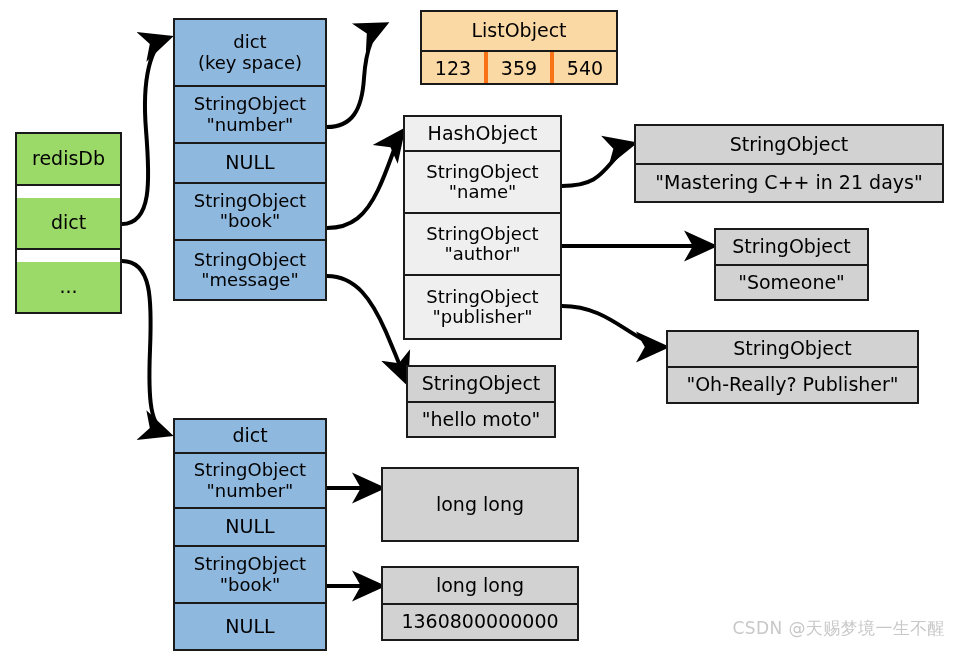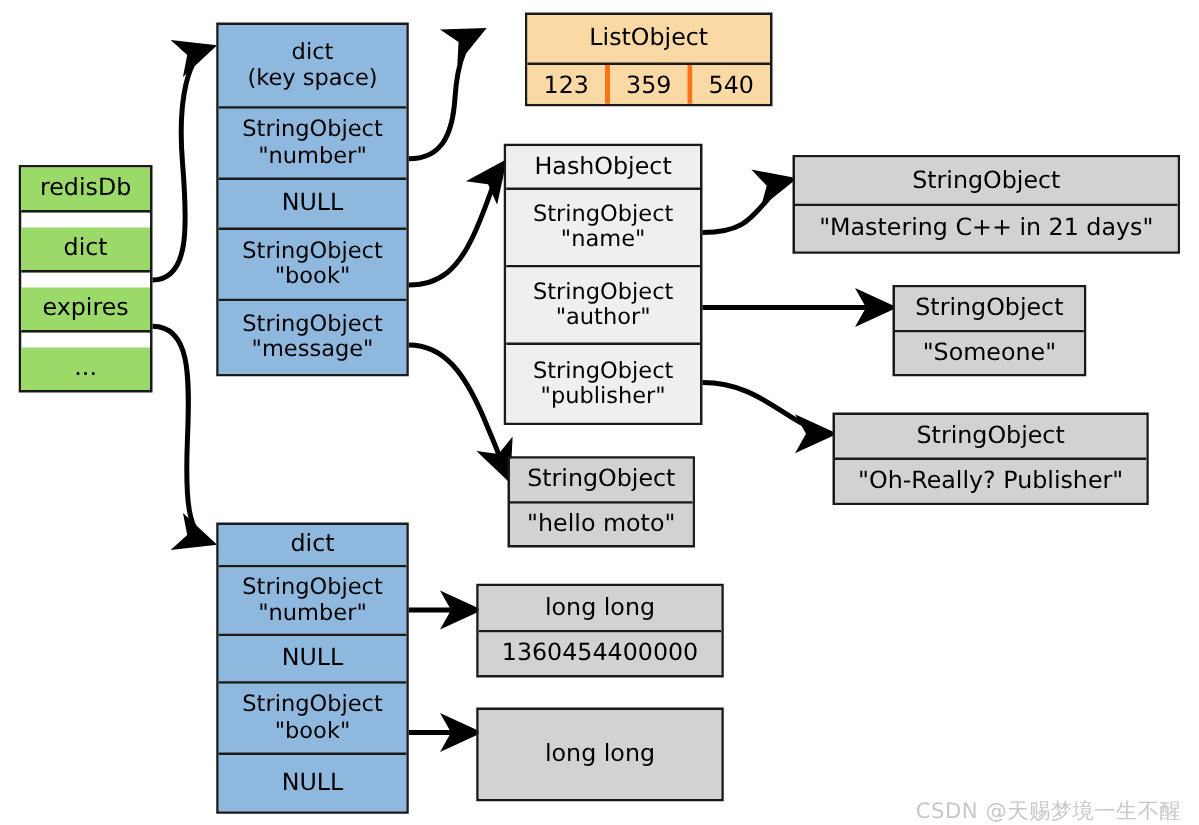--- a/index.html
+++ b/index.html
@@ -66,21 +66,21 @@
     pointer-events:none;
   }
   .wire{
     fill:none;
     stroke:#000000;
     stroke-width:4;
   }
   .watermark{
     position:absolute;
     right:14px;
-    bottom:0;
+    bottom:20px;
     font-size:17px;
     color:#c8c8c8;
     letter-spacing:.4px;
     z-index:4;
     white-space:nowrap;
   }
 </style>
 </head>
 <body>
 
@@ -110,21 +110,20 @@
     <path class="wire" marker-end="url(#ah)" d="M562,306 C602,306 622,330 648,342 C658,346 662,347 664,347"></path>
 
     <path class="wire" marker-end="url(#ah)" d="M327,488 L380,488"></path>
 
     <path class="wire" marker-end="url(#ah)" d="M327,586 L380,586"></path>
   </svg>
 
   <div class="box green" style="left:15px;top:132px;width:107px;height:182px;gap:12px;">
     <div class="row" style="flex:1">redisDb</div>
     <div class="row" style="flex:1">dict</div>
-    <div class="row" style="flex:1">expires</div>
     <div class="row" style="flex:1">...</div>
   </div>
 
   <div class="box blue" style="left:173px;top:18px;width:154px;height:283px;">
     <div class="row two-line" style="height:68px;">dict
 (key space)</div>
     <div class="row two-line" style="height:58px;">StringObject
 "number"</div>
     <div class="row" style="height:40px;">NULL</div>
     <div class="row two-line" style="height:58px;">StringObject
@@ -177,22 +176,22 @@
     <div class="row two-line" style="height:55px;">StringObject
 "number"</div>
     <div class="row" style="height:38px;">NULL</div>
     <div class="row two-line" style="height:57px;">StringObject
 "book"</div>
     <div class="row" style="height:45px;">NULL</div>
   </div>
 
   <div class="box gray" style="left:381px;top:467px;width:198px;height:75px;">
     <div class="row" style="flex:1;">long long</div>
-    <div class="row" style="flex:1;">1360454400000</div>
   </div>
 
   <div class="box gray" style="left:381px;top:566px;width:198px;height:75px;">
     <div class="row" style="flex:1;">long long</div>
+    <div class="row" style="flex:1;">1360800000000</div>
   </div>
 
   <div class="watermark">CSDN @天赐梦境一生不醒</div>
 
 </div>
 
 </body></html>

